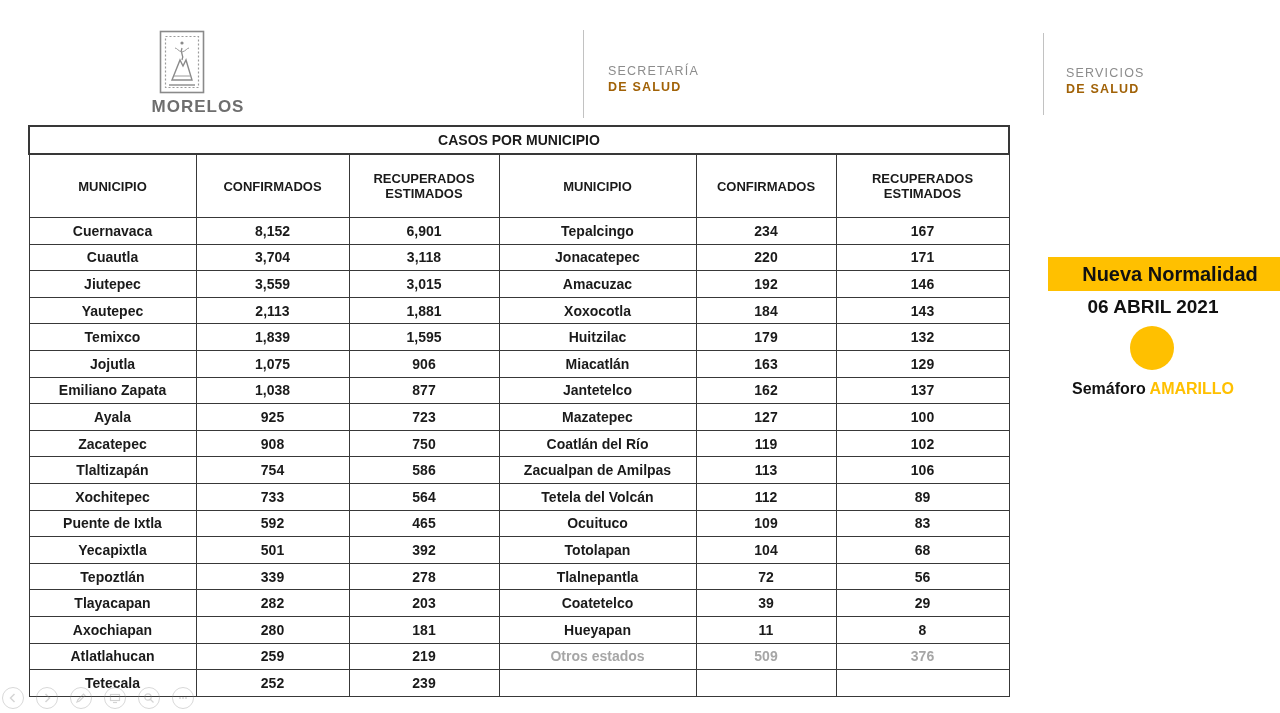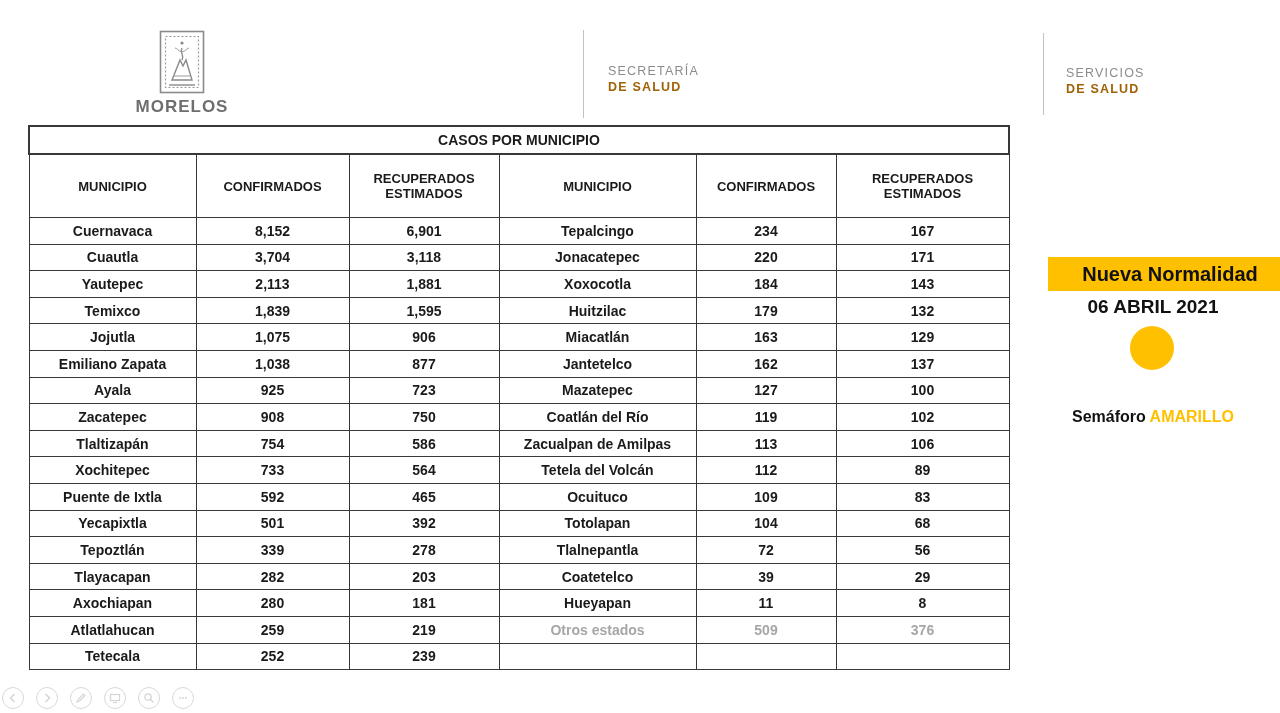--- a/index.html
+++ b/index.html
@@ -1,21 +1,21 @@
 <!DOCTYPE html>
 <html><head>
 <meta charset="utf-8">
 <style>
   * { margin:0; padding:0; box-sizing:border-box; }
   html,body { width:1280px; height:713px; }
   body { font-family:"Liberation Sans", sans-serif; background:#ffffff; position:relative; overflow:hidden; }
 
   
   .seal { position:absolute; left:159px; top:30px; }
-  .morelos-label { position:absolute; left:132px; top:97px; width:100px; text-align:center;
+  .morelos-label { position:absolute; left:148px; top:97px; width:100px; text-align:center;
     font-size:17px; font-weight:600; letter-spacing:1px; color:#6e6e6e; }
   .vdiv { position:absolute; width:1px; background:#c2c2c2; }
   .vdiv1 { left:583px; top:30px; height:88px; }
   .vdiv2 { left:1043px; top:33px; height:82px; }
   .agency { position:absolute; color:#8c8c8c; font-size:12.5px; letter-spacing:1.2px; line-height:16px; }
   .agency b { color:#a16207; font-weight:bold; }
   .agency.sec { left:608px; top:63px; }
   .agency.ser { left:1066px; top:65px; }
 
   
@@ -30,21 +30,21 @@
 
   
   .banner { position:absolute; left:1048px; top:257px; width:244px; height:34px;
     background:#FFC000; color:#111; font-size:20px; font-weight:bold;
     display:flex; align-items:center; justify-content:center; }
   .date { position:absolute; left:1048px; top:296px; width:210px; text-align:center;
     color:#111; font-size:19px; font-weight:bold; }
   .dot { position:absolute; left:1130px; top:326px; width:44px; height:44px;
     border-radius:50%; background:#FFC000; }
   .semaforo { position:absolute; left:1048px; top:380px; width:210px; text-align:center;
-    font-size:16px; font-weight:bold; color:#111;margin-top:28px; }
+    font-size:16px; font-weight:bold; color:#111; }
   .semaforo .val { color:#FFC000; }
 
   
   .controls { position:absolute; left:2px; top:687px; display:flex; gap:12px; opacity:0.33; }
   .ctl { width:22px; height:22px; border:1.5px solid #8a8a8a; border-radius:50%;
     background:transparent; display:flex; align-items:center; justify-content:center; cursor:pointer; }
   .ctl svg { display:block; }
 </style>
 </head>
 <body>
@@ -109,20 +109,28 @@
         </tr>
         <tr class="data-row">
           <td>Cuautla</td>
           <td>3,704</td>
           <td>3,118</td>
           <td>Jonacatepec</td>
           <td>220</td>
           <td>171</td>
         </tr>
         <tr class="data-row">
+          <td>Jiutepec</td>
+          <td>3,559</td>
+          <td>3,015</td>
+          <td>Amacuzac</td>
+          <td>192</td>
+          <td>146</td>
+        </tr>
+        <tr class="data-row">
           <td>Yautepec</td>
           <td>2,113</td>
           <td>1,881</td>
           <td>Xoxocotla</td>
           <td>184</td>
           <td>143</td>
         </tr>
         <tr class="data-row">
           <td>Temixco</td>
           <td>1,839</td>

